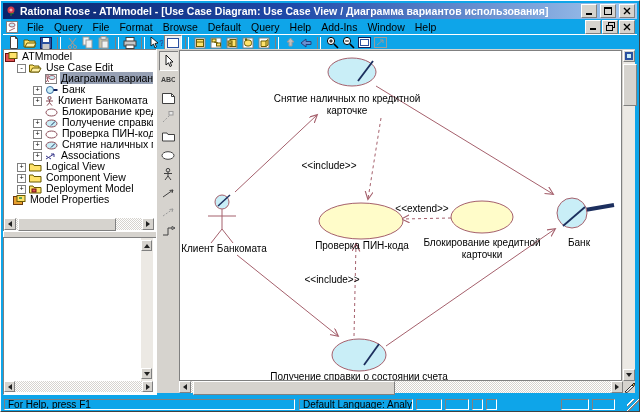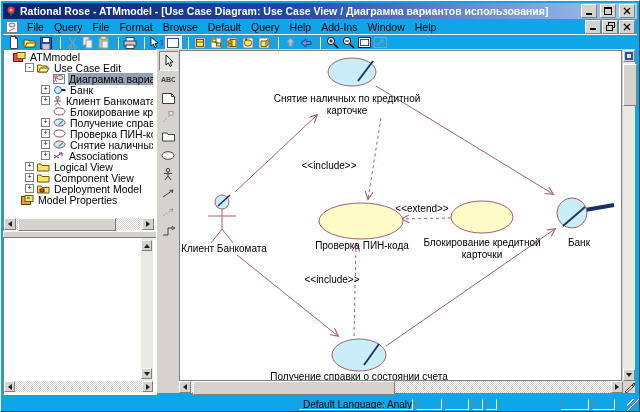--- a/index.html
+++ b/index.html
@@ -34,21 +34,21 @@
   .sb-btn{width:12px;height:12px;box-sizing:border-box;display:flex;align-items:center;justify-content:center;}
   .sb-btn.small{width:11px;height:11px;}
   .sb-track{flex:1;background:repeating-conic-gradient(#fff 0 25%,#d6d3ce 0 50%) 0 0/2px 2px;}
   .sb-thumb{background:#d6d3ce;border:1px solid;border-color:#fff #808080 #808080 #fff;}
   .tri-up{width:0;height:0;border-left:3px solid transparent;border-right:3px solid transparent;border-bottom:4px solid #202020;}
   .tri-down{width:0;height:0;border-left:3px solid transparent;border-right:3px solid transparent;border-top:4px solid #202020;}
   .tri-left{width:0;height:0;border-top:3px solid transparent;border-bottom:3px solid transparent;border-right:4px solid #202020;}
   .tri-right{width:0;height:0;border-top:3px solid transparent;border-bottom:3px solid transparent;border-left:4px solid #202020;}
   
   #tree{position:absolute;left:4px;top:50px;width:148px;height:166px;overflow:hidden;font-size:10.5px;}
-  .trow{height:11px;display:flex;align-items:center;white-space:nowrap;margin-left:8px;}
+  .trow{height:11px;display:flex;align-items:flex-end;white-space:nowrap;}
   .texp{width:9px;height:9px;box-sizing:border-box;border:1px solid #808080;background:#fff;color:#000;
     font:7px "Liberation Mono",monospace;line-height:7px;text-align:center;margin-right:3px;flex:0 0 auto;}
   .ticon{margin-right:3px;flex:0 0 auto;display:flex;}
   .tlabel{padding:0 1px;}
   .tlabel.sel{background:#96a0b4;}
   .ind1{padding-left:12px;}  .ind1n{padding-left:8px;}
   .ind2{padding-left:28px;}  .ind2n{padding-left:40px;}
   
   #toolbox{left:155px;top:48px;width:22px;height:344px;background:#d6d3ce;border-left:1px solid #fff;box-sizing:border-box;}
   .xbtn{position:absolute;left:2px;width:18px;height:18px;display:flex;align-items:center;justify-content:center;}
@@ -600,20 +600,21 @@
         </span>
     </div>
 
     <svg class="abs" style="left:445px;top:331px;" width="12" height="13">
       <path d="M2,12 L9,5 L10.5,6.5 L4,12.5 Z" fill="#fff" stroke="#000" stroke-width="0.8"></path>
       <path d="M9,5 L11,3 L12,4 L10.5,6.5 Z" fill="#e8b050" stroke="#000" stroke-width="0.8"></path>
     </svg>
   </div>
 
   <div class="abs" id="statusbar">
+    <span class="pane" style="left:1px;width:291px;">For Help, press F1</span>
     <span class="pane" style="left:296px;width:114px;">Default Language: Analysis</span>
     <span class="pane" style="left:413px;width:26px;"></span>
     <span class="pane" style="left:442px;width:24px;"></span>
     <span class="pane" style="left:469px;width:11px;"></span>
     <span class="pane" style="left:483px;width:11px;"></span>
     <span class="pane" style="left:558px;width:28px;"></span>
     <span class="pane" style="left:589px;width:23px;"></span>
     <span id="grip"></span>
   </div>
 

